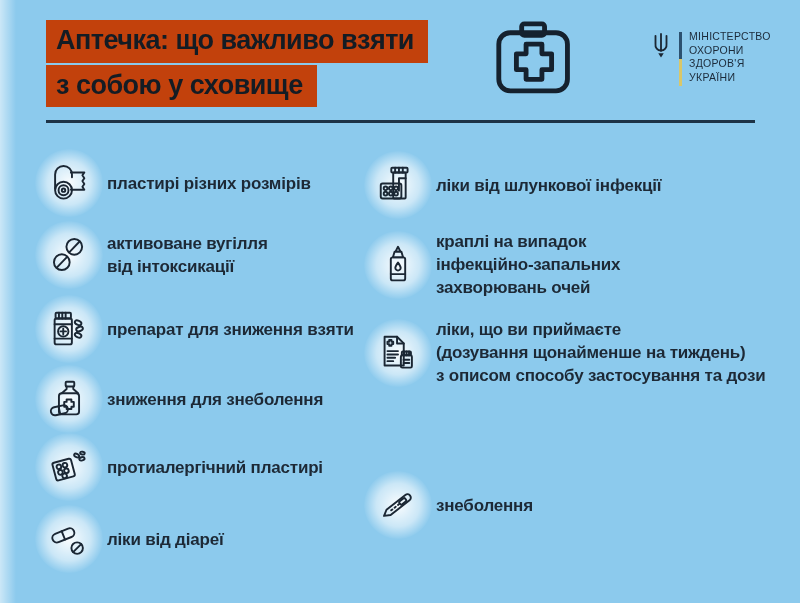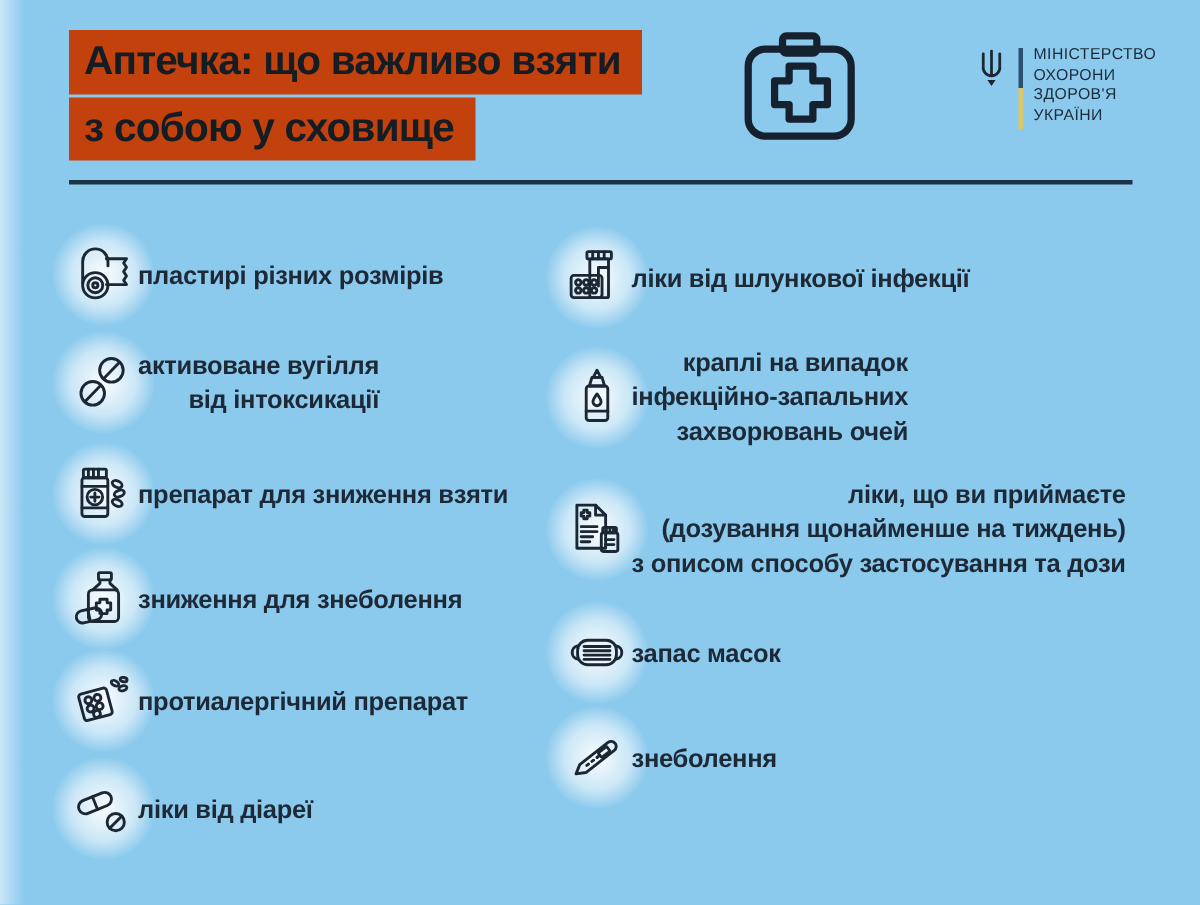--- a/index.html
+++ b/index.html
@@ -26,21 +26,21 @@
   .kit{position:absolute;left:490px;top:18px;}
   .logo{position:absolute;left:650px;top:30px;display:flex;align-items:flex-start;gap:7px;}
   .logo .bar{width:3px;height:54px;margin-top:2px;
     background:linear-gradient(#2c5170 0 50%, #d9c76a 50% 100%);}
   .logo .logo-text{
     color:#1b2a3a;font-size:10.5px;font-weight:400;line-height:13.5px;letter-spacing:.3px;
   }
   .logo .logo-text div{white-space:nowrap;}
   .divider{position:absolute;left:46px;top:120px;width:709px;height:2.5px;background:#1d3347;}
   
-  .item{position:absolute;display:flex;align-items:center;text-align:right;}
+  .item{position:absolute;display:flex;align-items:center;gap:15px;}
   .item.col-l{left:46px;}
   .item.col-r{left:375px;}
   .icon-wrap{position:relative;width:46px;height:46px;flex:0 0 46px;display:flex;align-items:center;justify-content:center;}
   .icon-wrap::before{
     content:"";position:absolute;left:-11px;top:-11px;width:68px;height:68px;
     background:radial-gradient(circle, rgba(255,255,255,.95) 0%, rgba(255,255,255,.55) 45%, rgba(255,255,255,0) 72%);
     border-radius:50%;
   }
   .icon-wrap svg{position:relative;}
   .label{
@@ -156,21 +156,21 @@
           <circle class="ln" cx="21" cy="22.5" r="2.4"></circle>
           <circle class="ln" cx="14.5" cy="28.5" r="2.4"></circle>
           <circle class="ln" cx="21" cy="28.5" r="2.4"></circle>
           <circle class="ln" cx="17.8" cy="33.2" r="2.4"></circle>
         </g>
         <ellipse class="ln" cx="32" cy="12" rx="2.8" ry="1.7" transform="rotate(30 32 12)"></ellipse>
         <ellipse class="ln" cx="37.5" cy="15.5" rx="2.8" ry="1.7" transform="rotate(-15 37.5 15.5)"></ellipse>
         <ellipse class="ln" cx="38" cy="9.5" rx="2.4" ry="1.5" transform="rotate(10 38 9.5)"></ellipse>
       </svg>
     </span>
-    <span class="label">протиалергічний препарат</span>
+    <span class="label">протиалергічний пластирі</span>
   </div>
 
   <div class="item col-l" style="top:516px">
     <span class="icon-wrap">
       <svg width="46" height="46" viewBox="0 0 48 48">
         <g transform="rotate(-22 18 20)">
           <rect class="ln" x="6" y="15.5" width="24" height="9.5" rx="4.75"></rect>
           <path class="ln" d="M18,15.5 v9.5"></path>
         </g>
         <circle class="ln" cx="32.5" cy="33.5" r="6"></circle>
@@ -225,31 +225,20 @@
         <path class="ln" d="M30.5,22.5 v3.8 M33,22.5 v3.8 M35.5,22.5 v3.8"></path>
         <rect class="ln" x="27" y="26.3" width="11.5" height="13" rx="1.5" fill="#8ccaed"></rect>
         <path class="ln" d="M29.8,31 h6 M29.8,34.5 h6"></path>
       </svg>
     </span>
     <span class="label">ліки, що ви приймаєте
 (дозування щонайменше на тиждень)
 з описом способу застосування та дози</span>
   </div>
 
-  <div class="item col-r" style="top:412px">
-    <span class="icon-wrap">
-      <svg width="46" height="46" viewBox="0 0 48 48">
-        <path class="ln" d="M10.5,19.5 c-5,.6 -5,8.4 0,9"></path>
-        <path class="ln" d="M37.5,19.5 c5,.6 5,8.4 0,9"></path>
-        <rect class="ln" x="10.5" y="15.5" width="27" height="17" rx="7" fill="#8ccaed"></rect>
-        <path class="ln" d="M15,19.8 h18 M15,22.8 h18 M15,25.8 h18 M15,28.8 h18"></path>
-      </svg>
-    </span>
-    <span class="label">запас масок</span>
-  </div>
 
   <div class="item col-r" style="top:482px">
     <span class="icon-wrap">
       <svg width="46" height="46" viewBox="0 0 48 48">
         <g transform="rotate(-38 24 24)">
           <path class="ln" d="M5.5,24 l6,-3.5 h25 a3.5,3.5 0 0 1 0,7 h-25 z"></path>
           <rect class="ln" x="26.5" y="22" width="7.5" height="4" rx="1"></rect>
           <path class="ln" d="M15,24 h1.5 M19.5,24 h1.5 M24,24 h1.5"></path>
         </g>
       </svg>

